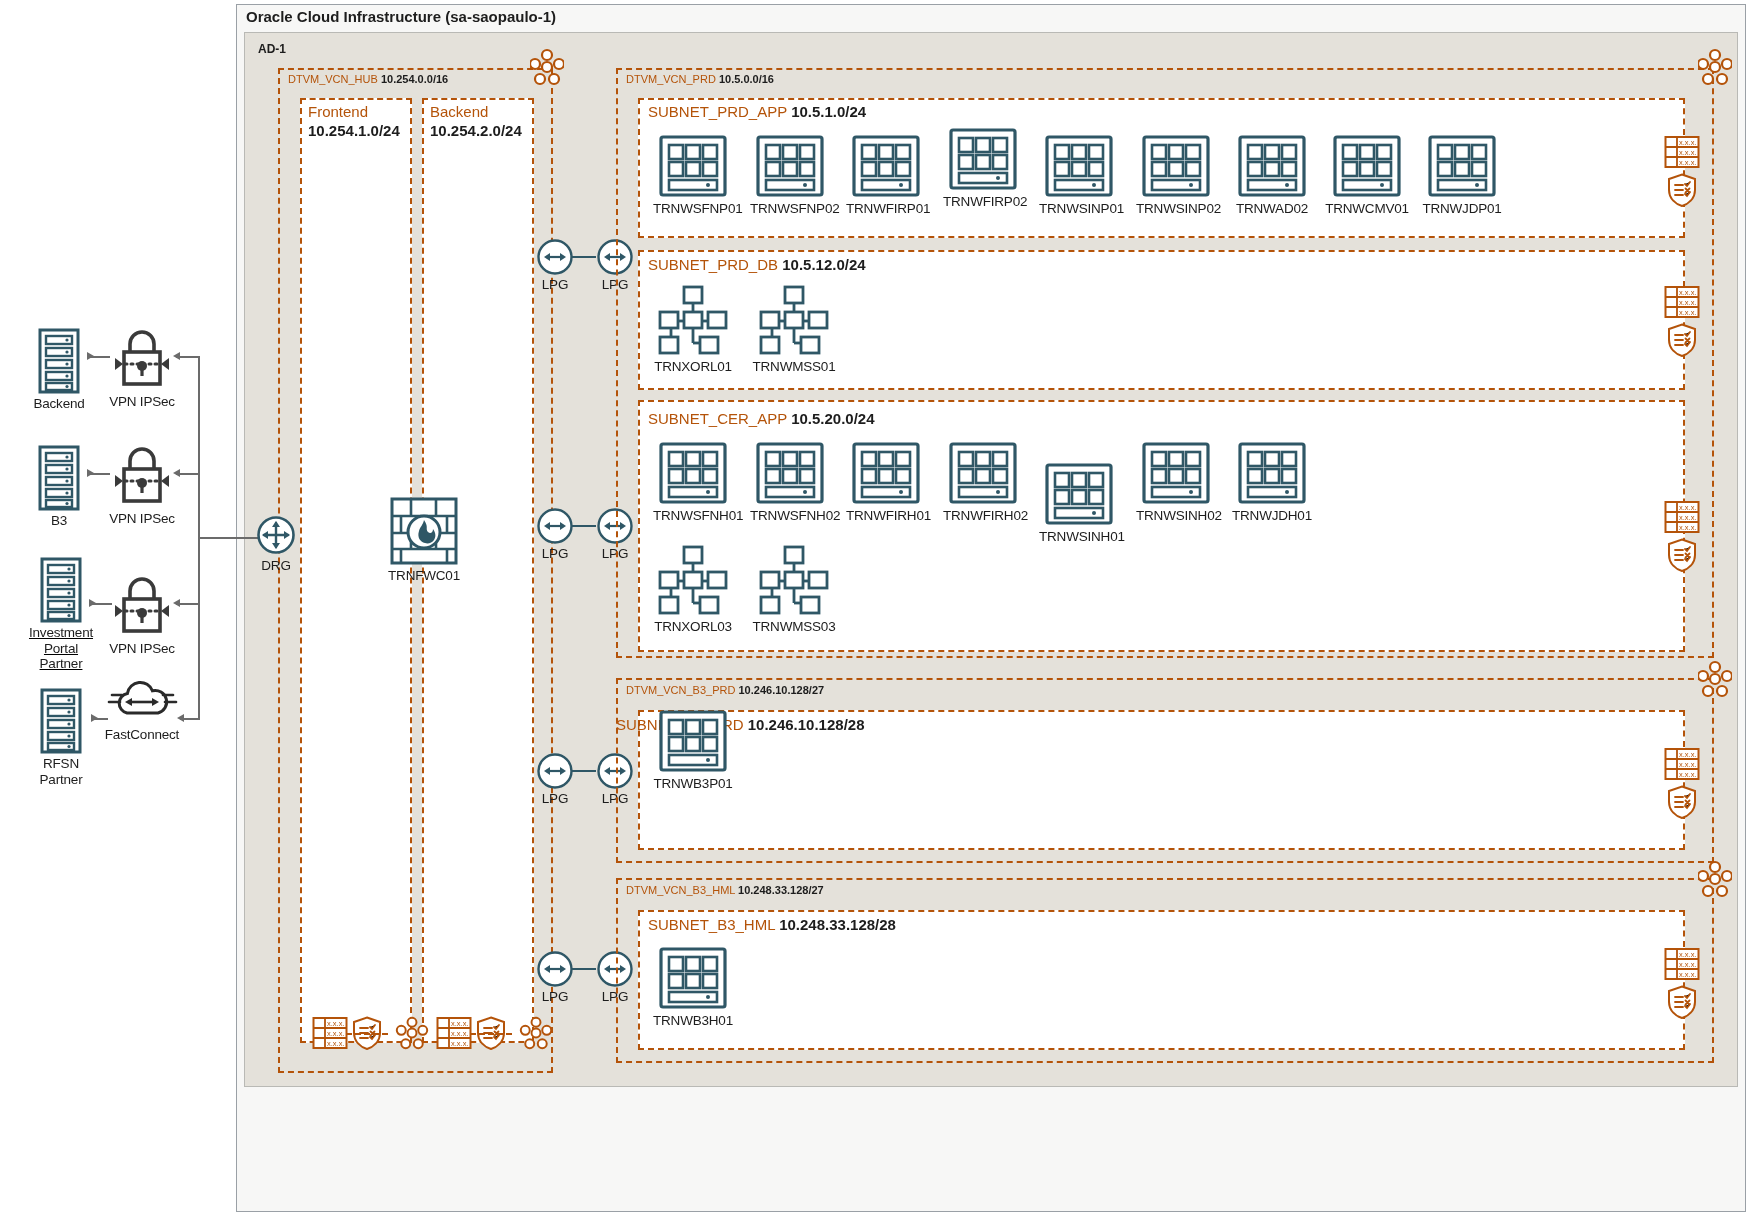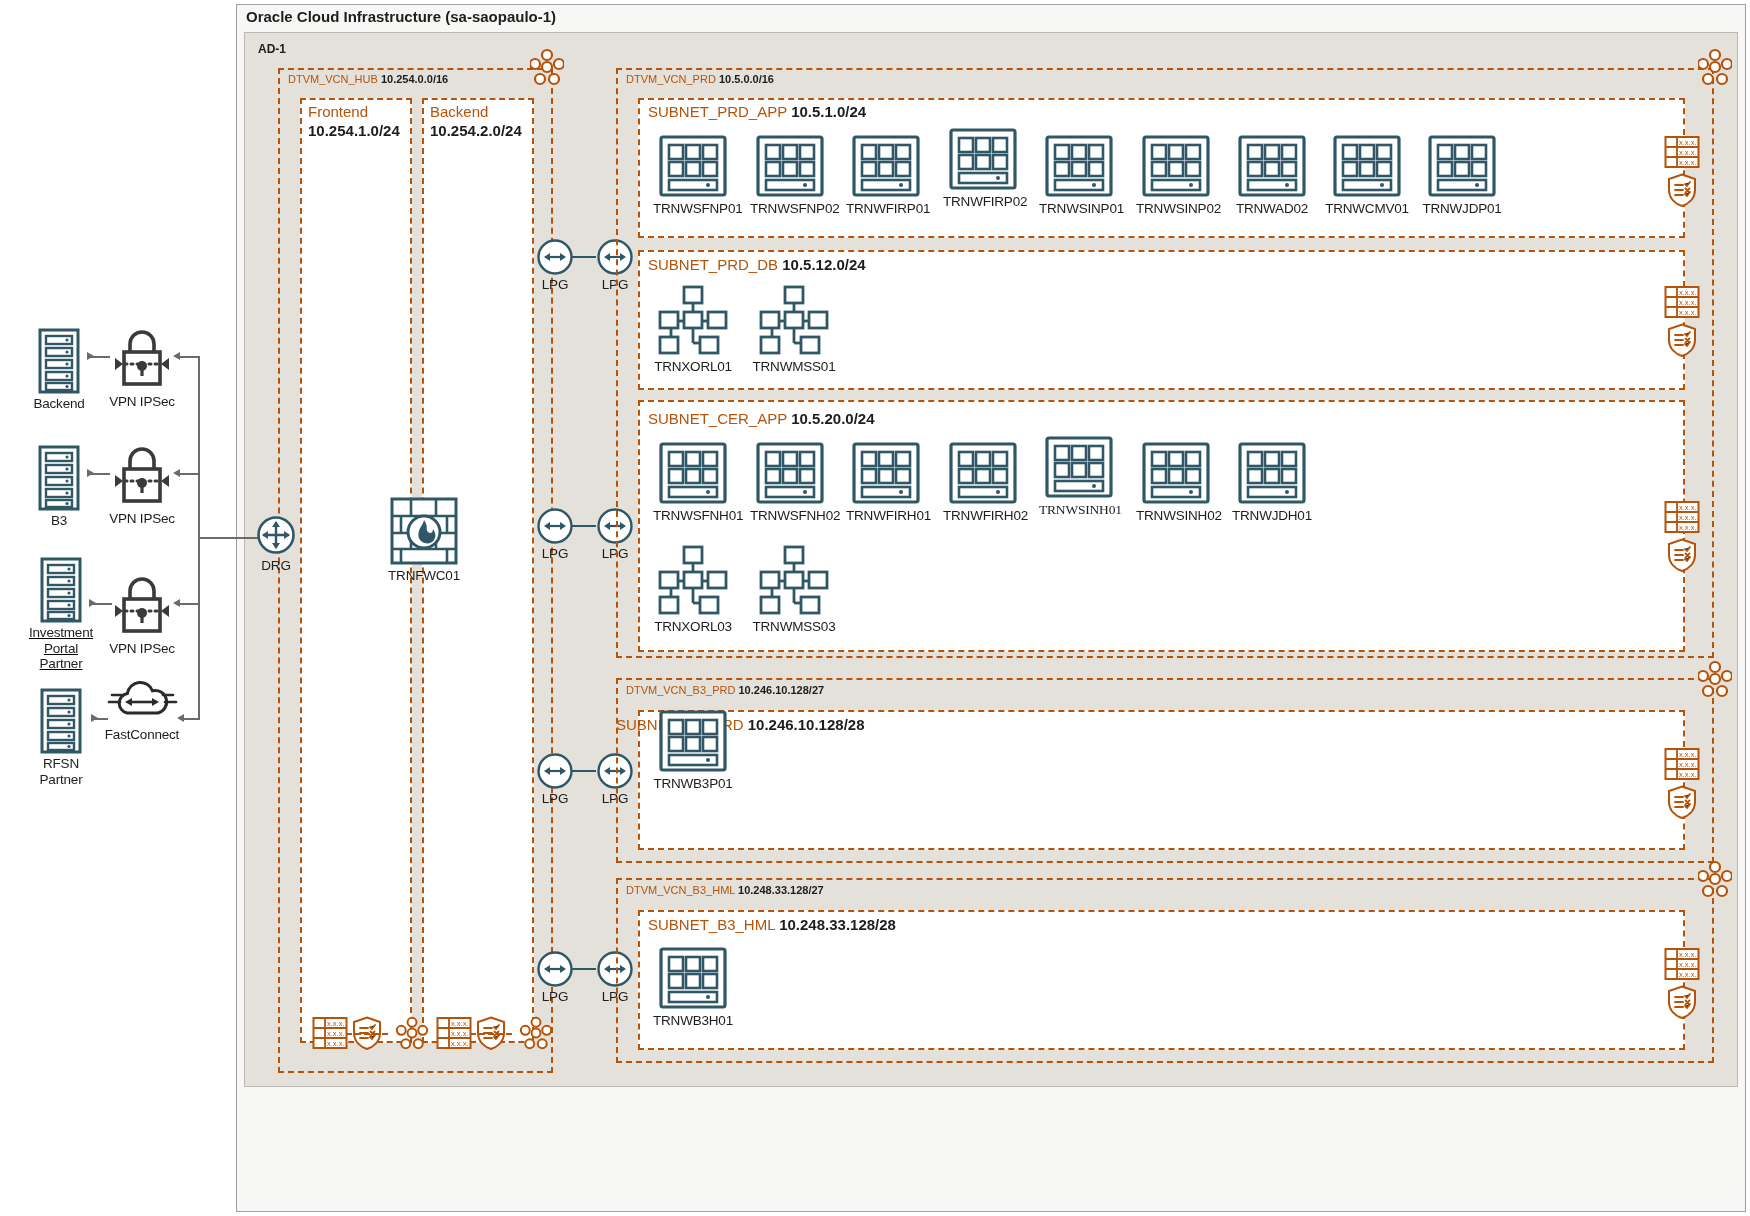--- a/index.html
+++ b/index.html
@@ -826,21 +826,21 @@
           <rect x="45" y="10" width="14" height="14"></rect>
         <rect x="11" y="27" width="14" height="14"></rect>
           <rect x="28" y="27" width="14" height="14"></rect>
           <rect x="45" y="27" width="14" height="14"></rect>
         <rect x="11" y="45" width="48" height="10"></rect>
       </g>
       <circle cx="50" cy="50" r="2" fill="#2f5766"></circle>
     </svg>
     <div class="cap">TRNWFIRH02</div>
   </div>
-  <div class="node" style="left:1039px; top:436px; width:80px;font-family:Liberation Serif, serif;">
+  <div class="node" style="left:1039px; top:463px; width:80px;">
     <svg class="ico" width="70" height="64" viewBox="0 0 70 64">
       <rect x="3" y="2" width="64" height="58" rx="2" fill="#fff" stroke="#2f5766" stroke-width="3.2"></rect>
       <g fill="none" stroke="#2f5766" stroke-width="2.6">
         <rect x="11" y="10" width="14" height="14"></rect>
           <rect x="28" y="10" width="14" height="14"></rect>
           <rect x="45" y="10" width="14" height="14"></rect>
         <rect x="11" y="27" width="14" height="14"></rect>
           <rect x="28" y="27" width="14" height="14"></rect>
           <rect x="45" y="27" width="14" height="14"></rect>
         <rect x="11" y="45" width="48" height="10"></rect>

